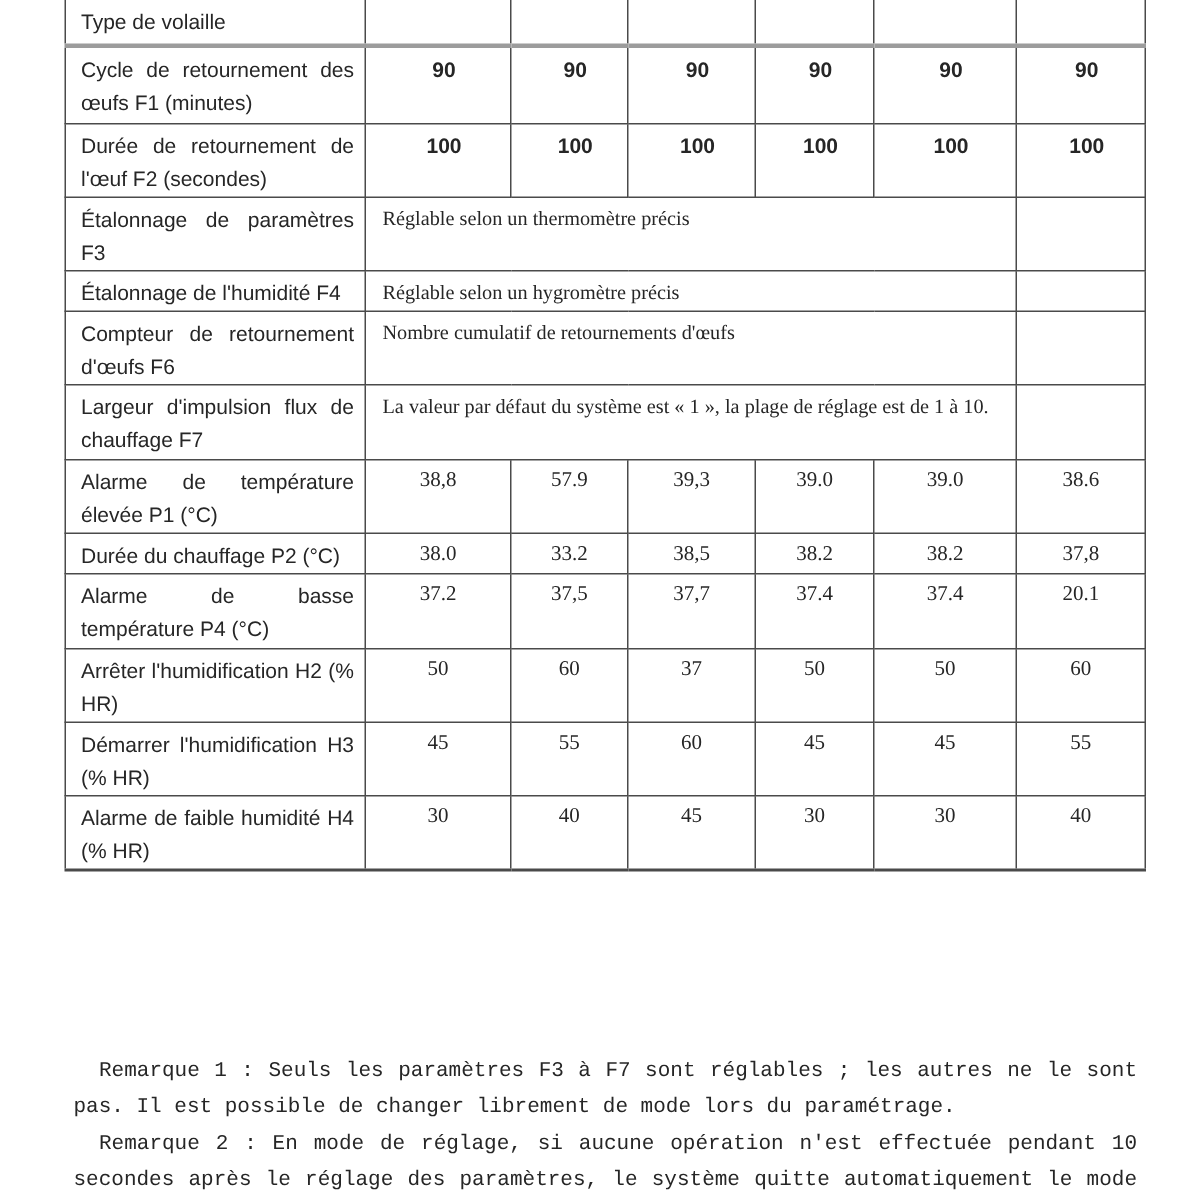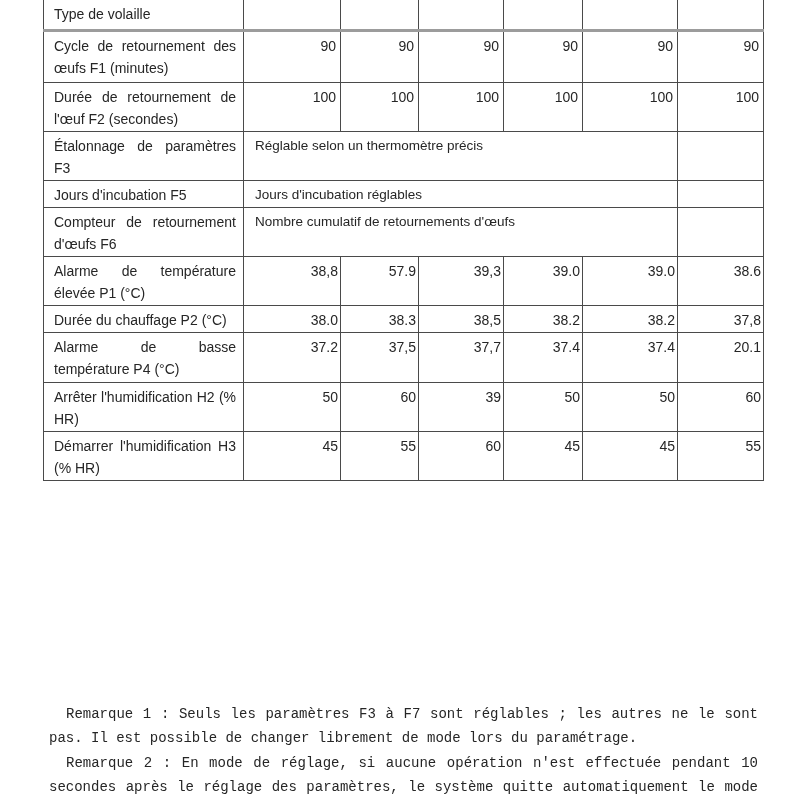--- a/index.html
+++ b/index.html
@@ -49,23 +49,23 @@
   
   tr.h52 { height: 52px; }
   tr.h50 { height: 50px; }
   tr.h49 { height: 49px; }
   tr.h48 { height: 48px; }
   tr.h26 { height: 26px; }
   tr.h25 { height: 25px; }
   
   td.lc  { text-align: justify; padding: 3px 7px 1px 10px; }
   td.bl  { vertical-align: bottom; padding-bottom: 4px; text-align: left; }
-  td.vl  { text-align: right; padding: 3px 4px 1px 12px; }
-  td.vcn { text-align: right; padding: 3px 2px 1px 2px; }
-  td.mc  { text-align: left; padding: 3px 6px 1px 11px; font-size: 13.5px; }
+  td.vl  { text-align: center; padding: 3px 4px 1px 12px; font-weight: bold; }
+  td.vcn { text-align: center; padding: 3px 2px 1px 2px; font-family: Liberation Serif, serif; }
+  td.mc  { text-align: left; padding: 3px 6px 1px 11px; font-size: 13.5px; font-family: Liberation Serif, serif; }
   tr.sep td { border-bottom: 3px solid var(--header-separator); }
   tr.last td { border-bottom-width: 2px; }
   
   .notes {
     position: absolute;
     left: 49px; top: 702px;
     width: 709px;
     font-family: Liberation Mono, monospace;
   }
   .note {
@@ -124,48 +124,53 @@
         <td class="vl">100</td>
         <td class="vl">100</td>
       </tr>
 
       <tr class="h48">
         <td class="lc">Étalonnage de paramètres F3</td>
         <td class="mc" colspan="5">Réglable selon un thermomètre précis</td>
         <td class="ec"></td>
       </tr>
 
-
-      <tr class="h25">
-        <td class="lc">Jours d'incubation F5</td>
-        <td class="mc" colspan="5">Jours d'incubation réglables</td>
-        <td class="ec"></td>
-      </tr>
+      <tr class="h26">
+        <td class="lc">Étalonnage de l'humidité F4</td>
+        <td class="mc" colspan="5">Réglable selon un hygromètre précis</td>
+        <td class="ec"></td>
+      </tr>
+
 
       <tr class="h48">
         <td class="lc">Compteur de retournement d'œufs F6</td>
         <td class="mc" colspan="5">Nombre cumulatif de retournements d'œufs</td>
         <td class="ec"></td>
       </tr>
 
+      <tr class="h50">
+        <td class="lc">Largeur d'impulsion flux de chauffage F7</td>
+        <td class="mc" colspan="5">La valeur par défaut du système est « 1 », la plage de réglage est de 1 à 10.</td>
+        <td class="ec"></td>
+      </tr>
 
       <tr class="h48">
         <td class="lc">Alarme de température élevée P1 (°C)</td>
         <td class="vcn">38,8</td>
         <td class="vcn">57.9</td>
         <td class="vcn">39,3</td>
         <td class="vcn">39.0</td>
         <td class="vcn">39.0</td>
         <td class="vcn">38.6</td>
       </tr>
 
       <tr class="h26">
         <td class="lc">Durée du chauffage P2 (°C)</td>
         <td class="vcn">38.0</td>
-        <td class="vcn">38.3</td>
+        <td class="vcn">33.2</td>
         <td class="vcn">38,5</td>
         <td class="vcn">38.2</td>
         <td class="vcn">38.2</td>
         <td class="vcn">37,8</td>
       </tr>
 
 
       <tr class="h50">
         <td class="lc">Alarme de basse température P4 (°C)</td>
         <td class="vcn">37.2</td>
@@ -174,36 +179,45 @@
         <td class="vcn">37.4</td>
         <td class="vcn">37.4</td>
         <td class="vcn">20.1</td>
       </tr>
 
 
       <tr class="h49">
         <td class="lc">Arrêter l'humidification H2 (% HR)</td>
         <td class="vcn">50</td>
         <td class="vcn">60</td>
-        <td class="vcn">39</td>
+        <td class="vcn">37</td>
         <td class="vcn">50</td>
         <td class="vcn">50</td>
         <td class="vcn">60</td>
       </tr>
 
       <tr class="h49">
         <td class="lc">Démarrer l'humidification H3 (% HR)</td>
         <td class="vcn">45</td>
         <td class="vcn">55</td>
         <td class="vcn">60</td>
         <td class="vcn">45</td>
         <td class="vcn">45</td>
         <td class="vcn">55</td>
       </tr>
 
+      <tr class="h49 last">
+        <td class="lc">Alarme de faible humidité H4 (% HR)</td>
+        <td class="vcn">30</td>
+        <td class="vcn">40</td>
+        <td class="vcn">45</td>
+        <td class="vcn">30</td>
+        <td class="vcn">30</td>
+        <td class="vcn">40</td>
+      </tr>
 
     </tbody>
   </table>
 
   <div class="notes">
     <p class="note n1">Remarque 1 : Seuls les paramètres F3 à F7 sont réglables ; les autres ne le sont pas. Il est possible de changer librement de mode lors du paramétrage.</p>
     <p class="note n2">Remarque 2 : En mode de réglage, si aucune opération n'est effectuée pendant 10 secondes après le réglage des paramètres, le système quitte automatiquement le mode de réglage et enregistre les</p>
   </div>
 
 </div>

